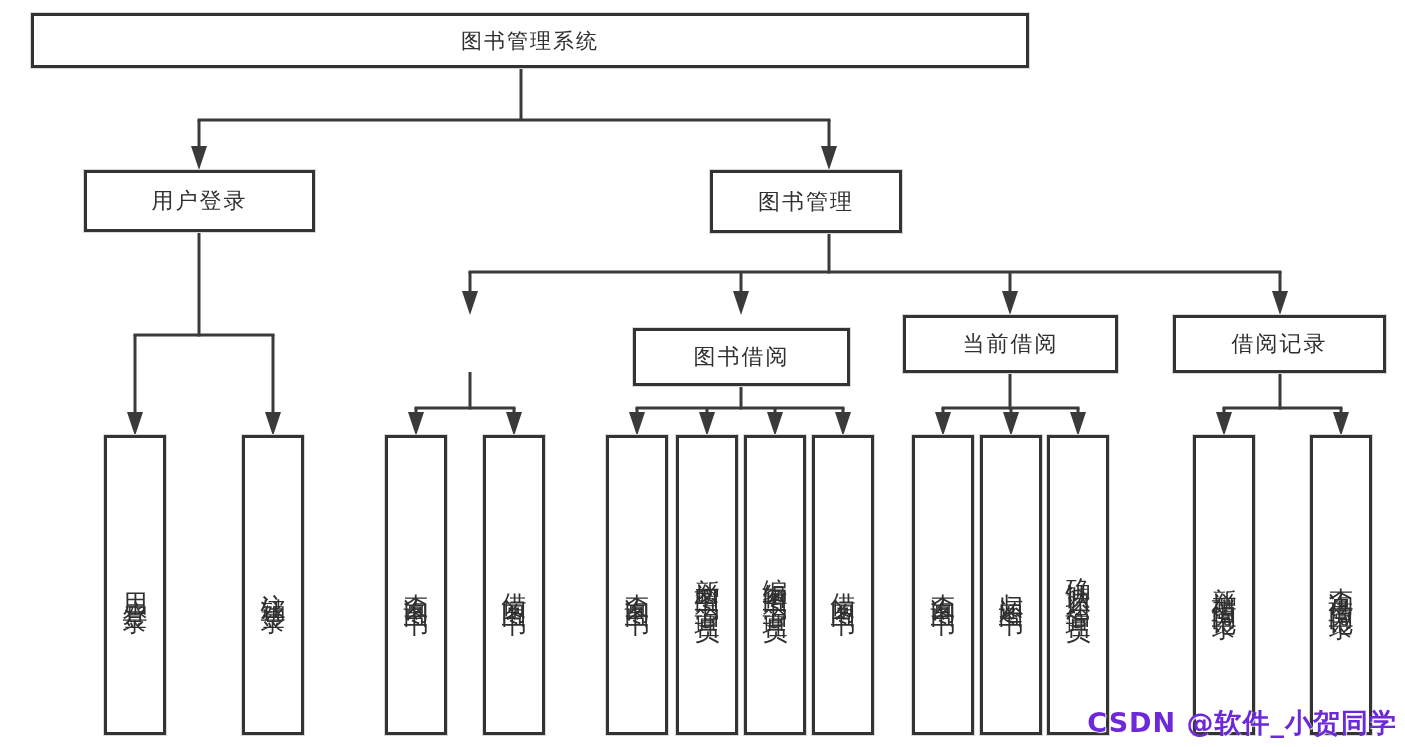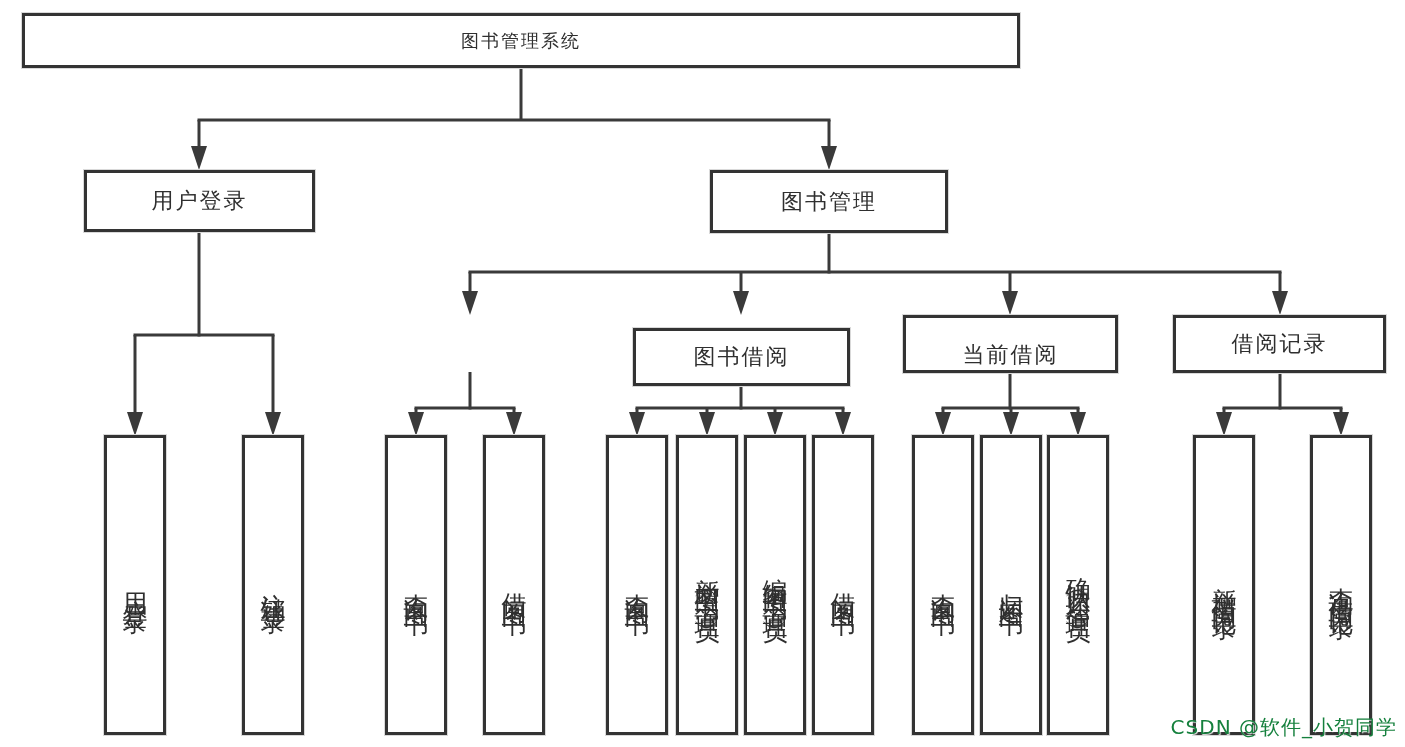--- a/index.html
+++ b/index.html
@@ -15,53 +15,54 @@
     position:absolute;
     box-sizing:border-box;
     border:3px solid #333333;
     background:#ffffff;
     color:#2f2f2f;
     display:flex;align-items:center;justify-content:center;
     z-index:1;
     box-shadow:0 0 0 1px #d9d9d9;
   }
   .h-node{font-size:22px;letter-spacing:2px;}
-  .root-node{font-size:18px;letter-spacing:2px;}
+  .root-node{font-size:21px;letter-spacing:2px;margin-left:9px;}
   .v-node{font-size:25px;}
   .v-node .vtext{
     writing-mode:vertical-rl;
     text-orientation:mixed;
     letter-spacing:6px;
     line-height:1;
     white-space:nowrap;
   }
   
   .n-root{left:22px;top:13px;width:998px;height:55px;}
   .n-login{left:84px;top:170px;width:231px;height:62px;}
-  .n-mgmt{left:710px;top:170px;width:238px;height:63px;}
+  .n-mgmt{left:710px;top:170px;width:192px;height:63px;}
   .n-l3-0{left:362px;top:315px;width:216px;height:58px;}
   .n-l3-1{left:633px;top:328px;width:217px;height:58px;}
-  .n-l3-2{left:903px;top:315px;width:215px;height:58px;align-items:flex-end;}
+  .n-l3-2{left:903px;top:315px;width:215px;height:58px;}
   .n-l3-3{left:1173px;top:315px;width:213px;height:58px;}
   .leaf{top:435px;width:62px;height:300px;}
   .n-leaf-0{left:104px;}  .n-leaf-1{left:242px;}
   .n-leaf-2{left:385px;}  .n-leaf-3{left:483px;}
   .n-leaf-4{left:606px;}  .n-leaf-5{left:676px;}
   .n-leaf-6{left:744px;}  .n-leaf-7{left:812px;}
   .n-leaf-8{left:912px;}  .n-leaf-9{left:980px;}
   .n-leaf-10{left:1047px;}
   .n-leaf-11{left:1193px;} .n-leaf-12{left:1310px;}
   #watermark{
     position:absolute;
     right:8px;bottom:6px;
     z-index:5;
-    font-size:20px;
-    color:#15803d;
+    font-size:27px;
+    color:#6d28d9;
     text-shadow:1px 1px 1px rgba(255,255,255,0.9);
     letter-spacing:1px;
+    font-weight:bold;
   }
 </style>
 </head>
 <body>
 
 <div id="canvas">
 
   <svg id="connectors" width="1405" height="747" viewBox="0 0 1405 747">
     <g stroke="#3a3a3a" stroke-width="3" fill="none">
 

